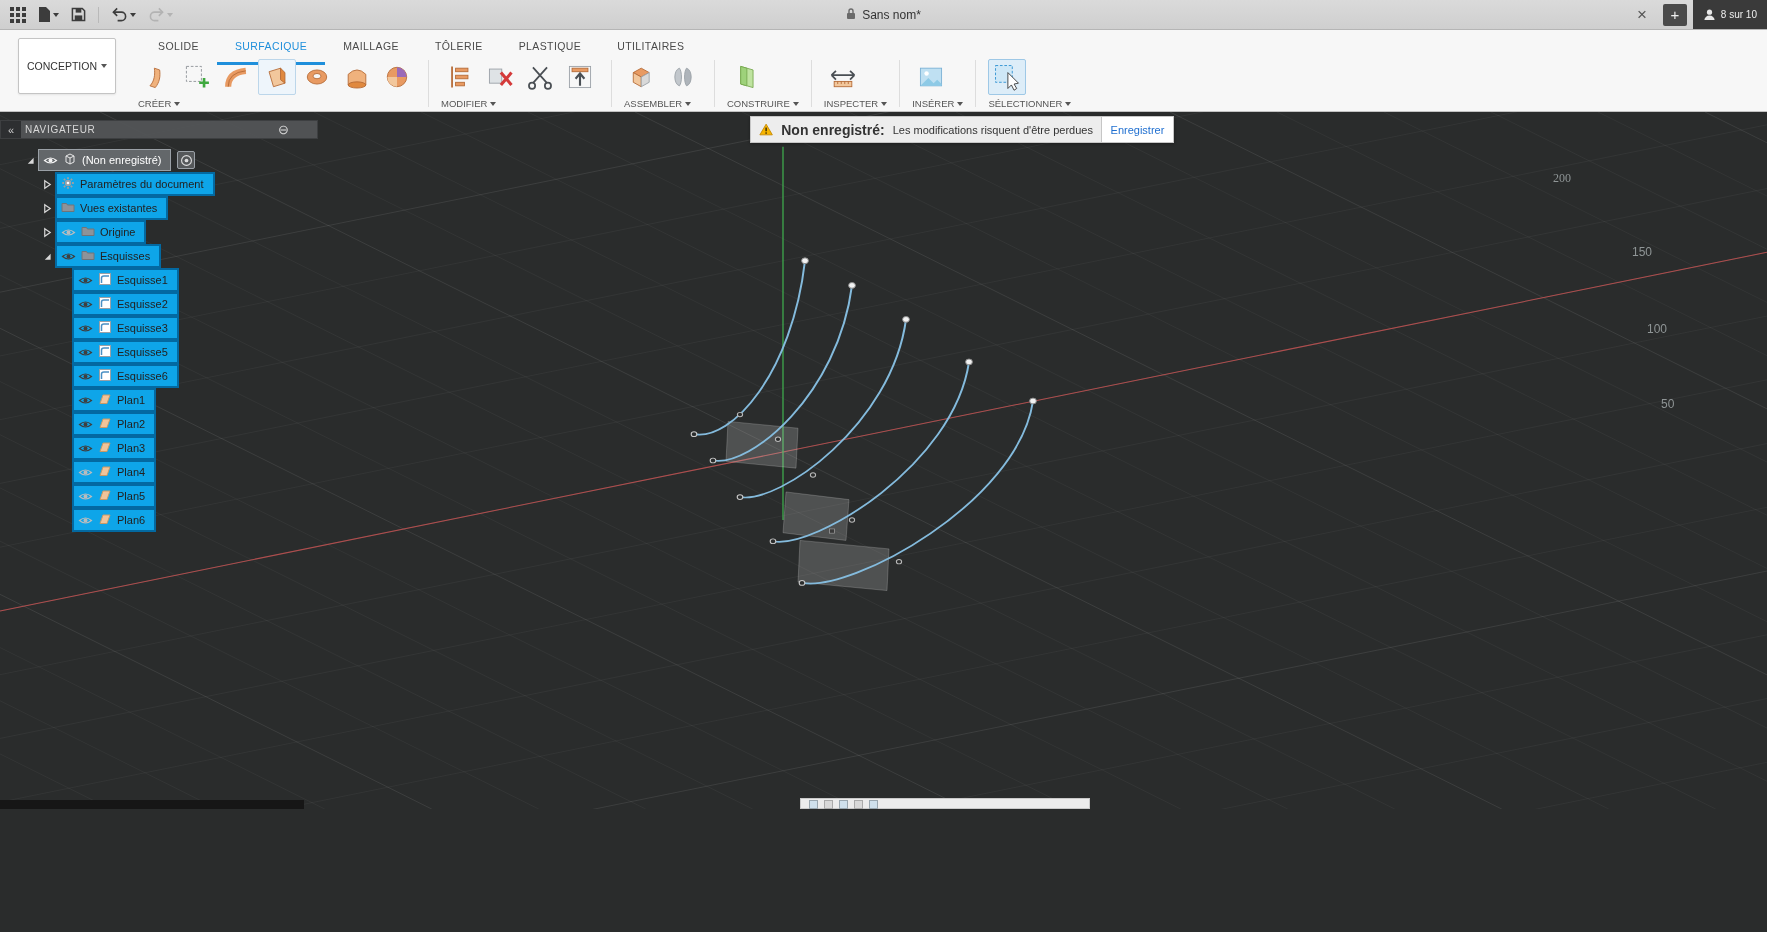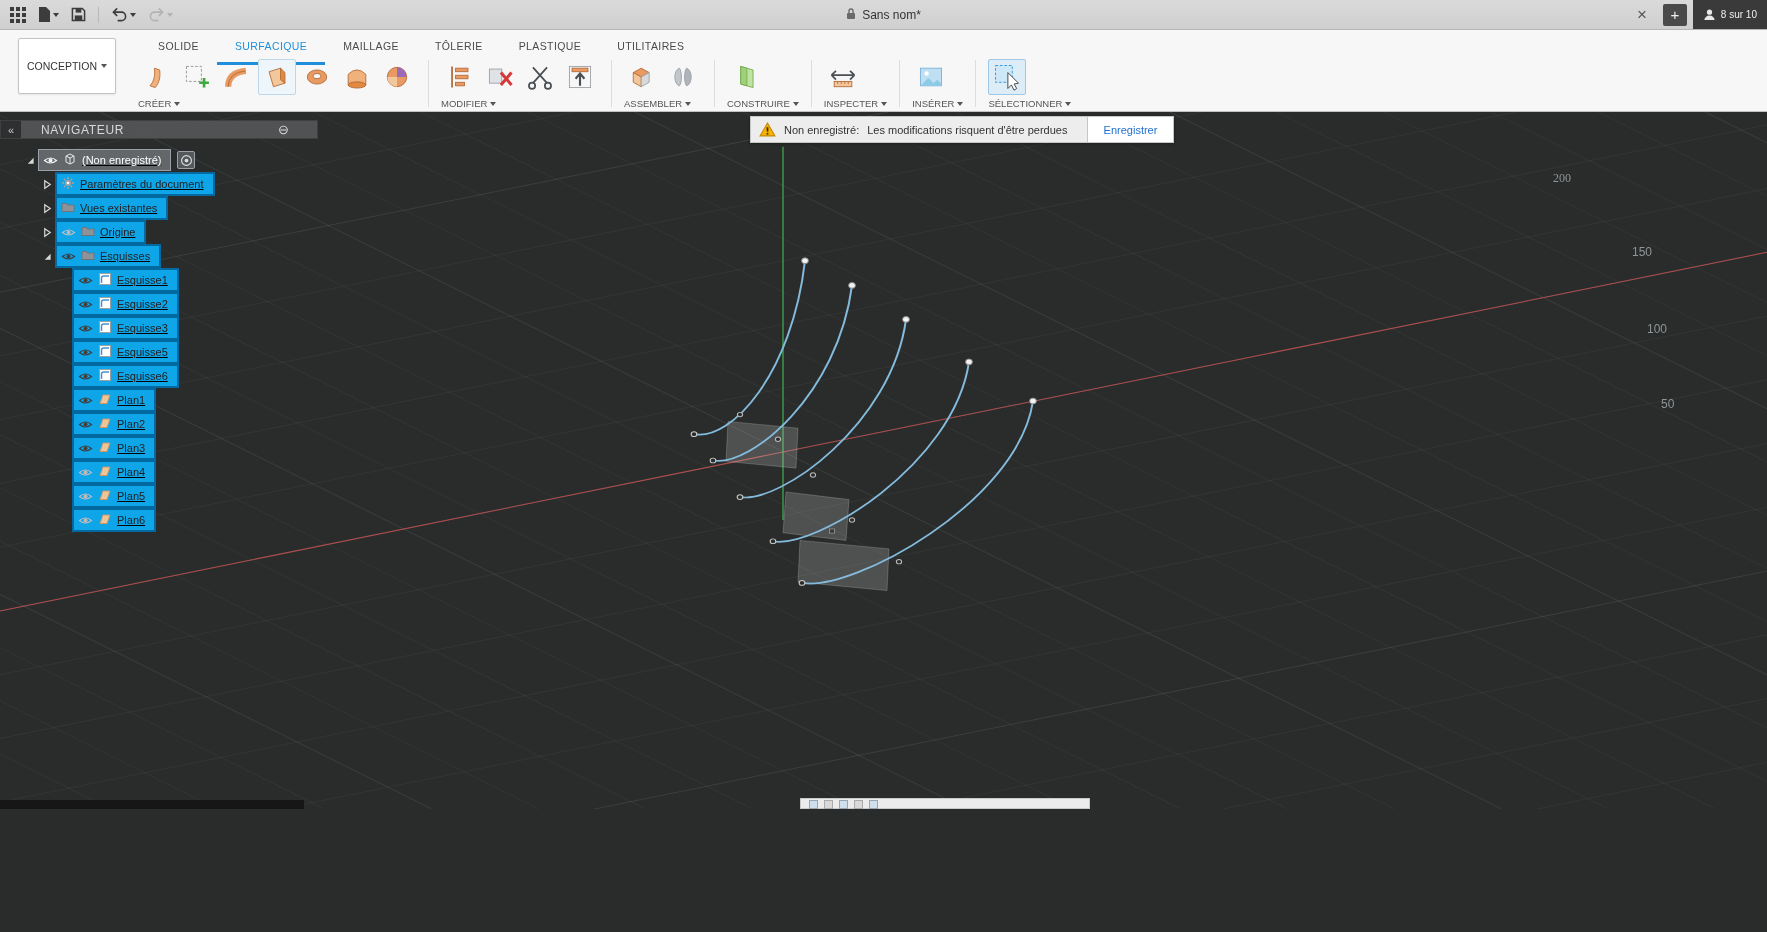--- a/index.html
+++ b/index.html
@@ -38,32 +38,32 @@
   .vsep { width:1px; background:#ddd; margin:4px 6px; }
 
   
   .viewport { position:relative; flex:1 1 auto; background:#2a2c2c; overflow:hidden; }
   #scene { position:absolute; inset:0; width:100%; height:100%; }
   .axis-label { position:absolute; color:#8f9596; font-size:12px; }
   .al0 { left:1553px; top:59px;font-family:Liberation Serif, serif; } .al1 { left:1632px; top:133px; } .al2 { left:1647px; top:210px; } .al3 { left:1661px; top:285px; }
 
   
   .warnbar { position:absolute; left:750px; top:4px; width:424px; height:27px; background:#ededed; border:1px solid #c6c6c6; display:flex; align-items:center; gap:8px; padding-left:8px; box-shadow:0 1px 3px rgba(0,0,0,0.3); }
-  .warnbar .wlabel { font-size:11px; font-weight:normal; color:#333; white-space:nowrap; }
+  .warnbar .wlabel { font-size:14px; font-weight:bold; color:#333; white-space:nowrap; }
   .warnbar .wmsg { font-size:11px; color:#333; white-space:nowrap; }
   .wsave { margin-left:auto; height:100%; width:86px; background:#fff; border:none; border-left:1px solid #c6c6c6; color:#1f6fd0; font-size:11px; cursor:pointer; font-family:"Liberation Sans", sans-serif; }
 
   
   .navigator { position:absolute; left:0; top:8px; width:318px; }
   .nav-header { height:19px; background:rgba(84,86,88,0.92); border:1px solid #3d3f41; display:flex; align-items:center; }
   .nav-collapse { width:20px; height:100%; background:#2d2f31; color:#cfcfcf; font-size:11px; display:flex; align-items:center; justify-content:center; cursor:pointer; }
-  .nav-title { font-size:12px; color:#d8d8d8; letter-spacing:0.7px; margin-left:20px; }
+  .nav-title { font-size:10px; color:#d8d8d8; letter-spacing:0.7px; margin-left:4px; }
   .nav-filter { margin-left:auto; margin-right:28px; color:#d8d8d8; font-size:13px; line-height:1; cursor:pointer; }
   #tree { margin-top:9px; }
-  .trow { display:flex; align-items:center; height:24px; cursor:pointer;text-decoration:underline; }
+  .trow { display:flex; align-items:center; height:24px; cursor:pointer; }
   .exp { width:16px; display:flex; justify-content:center; align-items:center; }
   .exp svg { width:9px; height:11px; }
   .chip { display:inline-flex; align-items:center; gap:5px; background:#0ea5e9; padding:2px 9px 2px 4px; font-size:11px; color:#222; border:2px solid #0369a1; }
   .chip-sel { background:#63676a; border:1px solid #9aa0a6; color:#fff; }
   .eyeic { display:flex; color:#3f3f3f; }
   .eyeic.off { color:#b9bcbe; }
   .chip-sel .eyeic { color:#f2f2f2; }
   .eyeic svg { width:15px; height:11px; }
   .tico { width:14px; height:14px; }
   .tlab { white-space:nowrap; }

